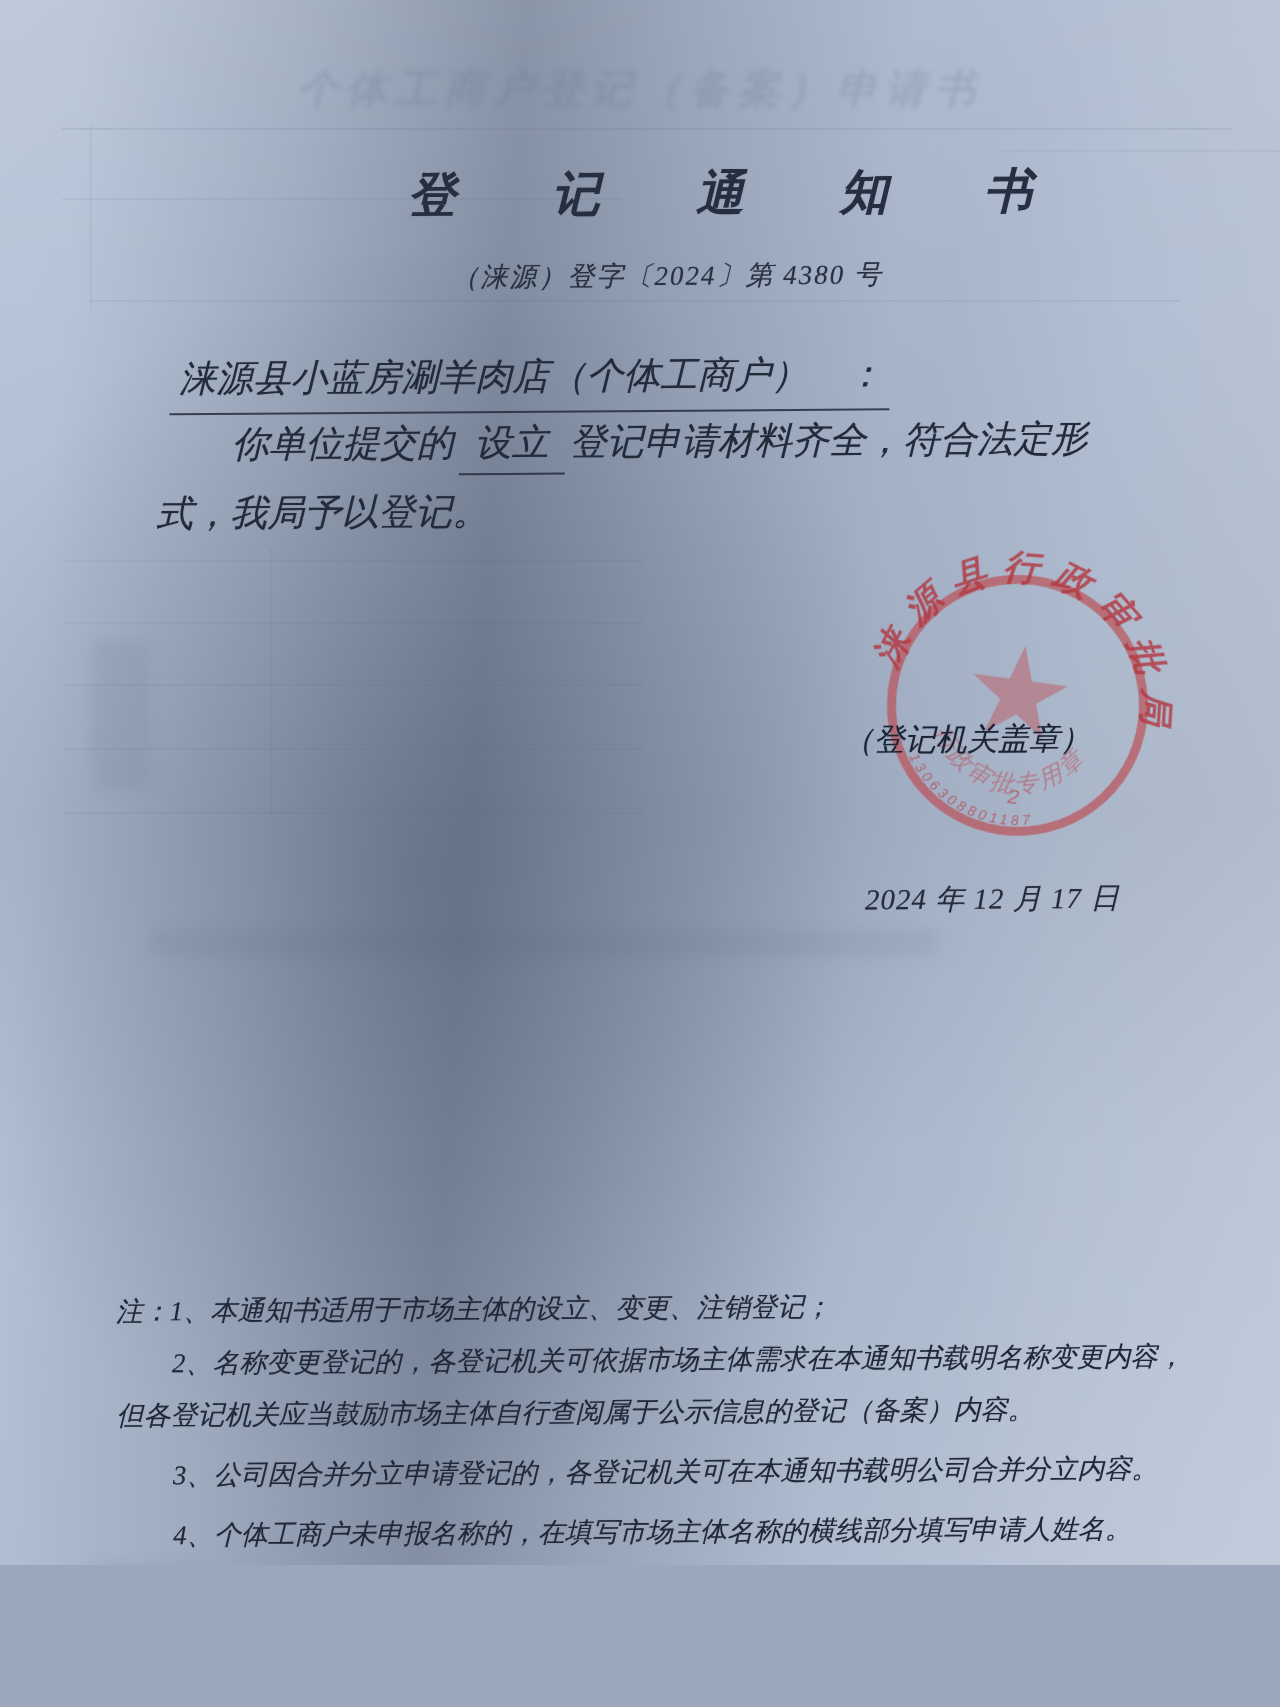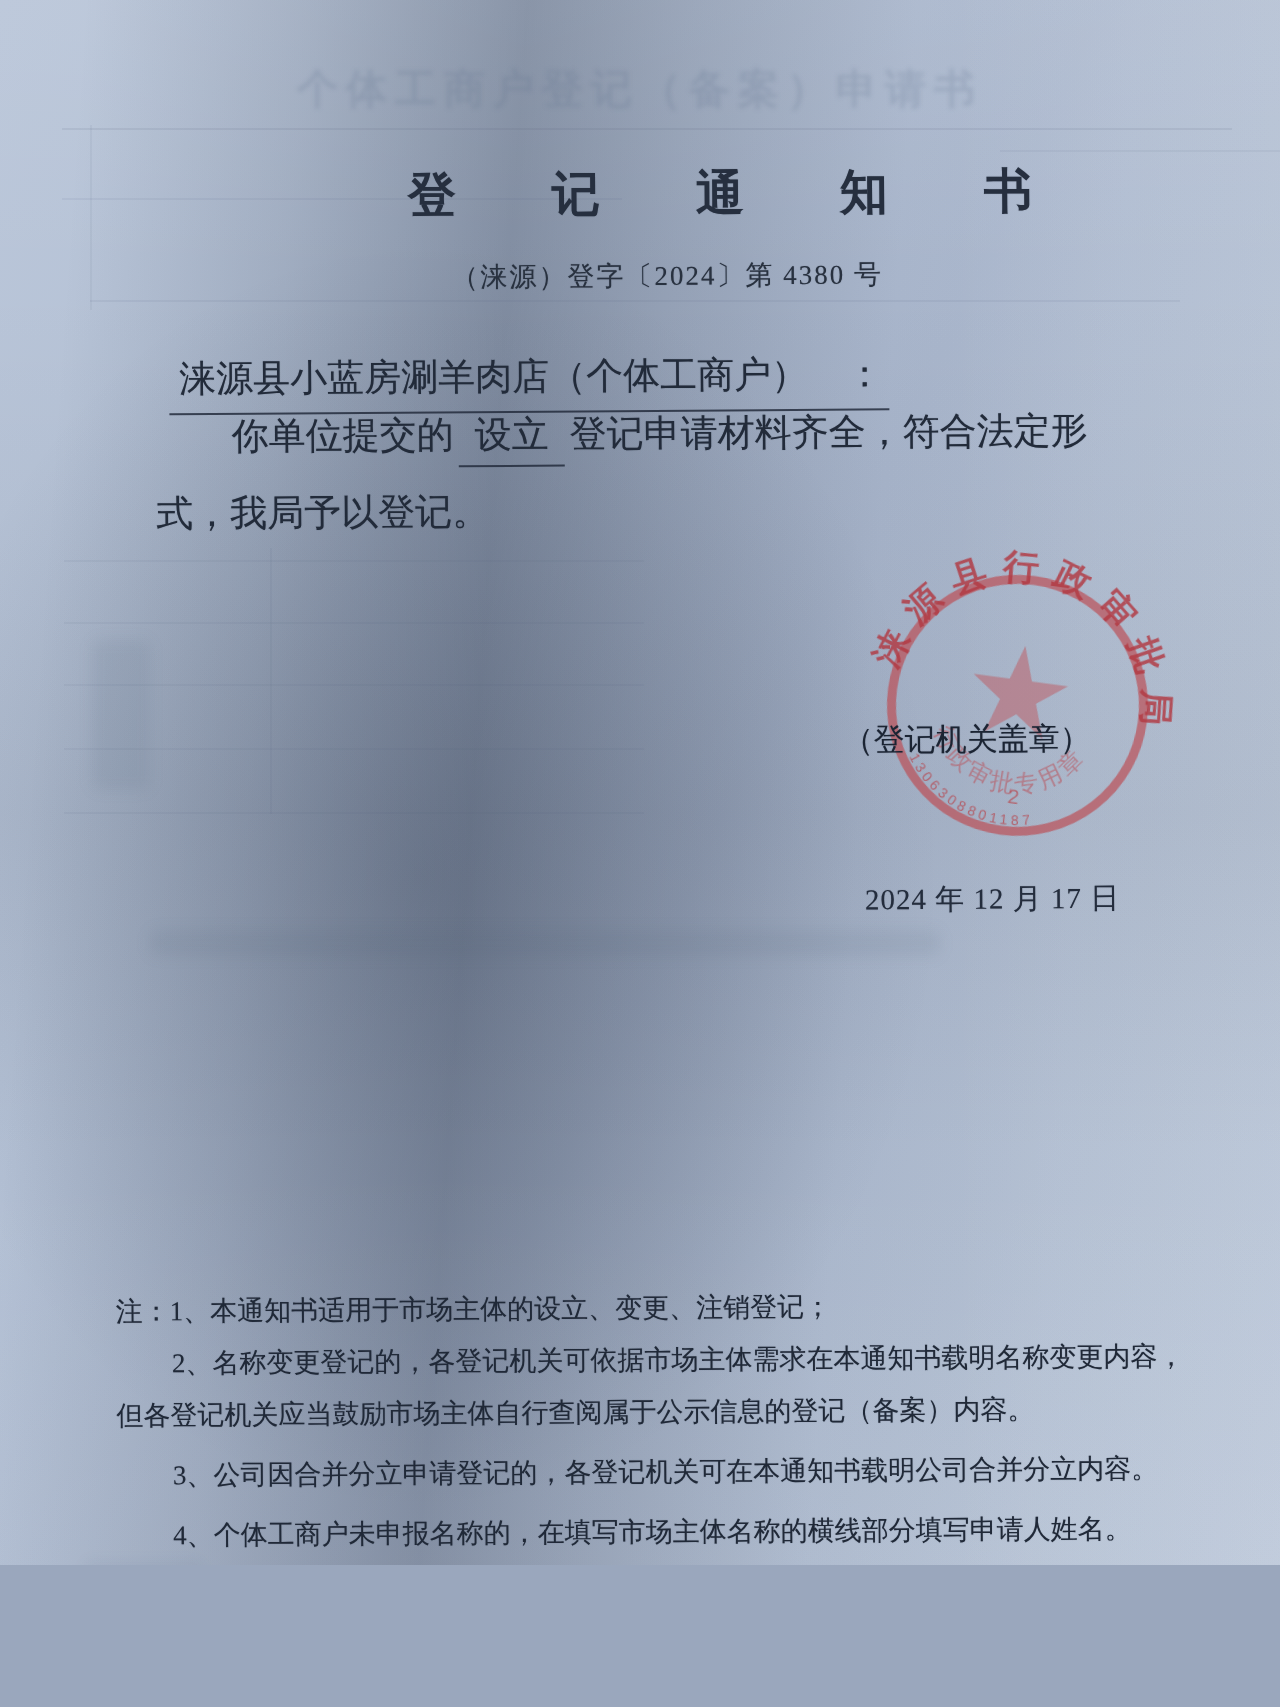--- a/index.html
+++ b/index.html
@@ -1,36 +1,36 @@
 <!DOCTYPE html>
 <html><head>
 <meta charset="utf-8">
 <style>
   html,body{margin:0;padding:0;background:#9aa7bd;}
   .photo{position:relative;width:1280px;height:1565px;overflow:hidden;
     background:linear-gradient(115deg,#bac6d9 0%,#b4c1d5 25%,#aab7cd 55%,#aebbcf 78%,#b4c1d4 100%);
-    font-family:"Liberation Serif","DejaVu Serif",serif;}
+    font-family:"Liberation Serif","DejaVu Serif",serif;font-style:italic;}
   .overlay{position:absolute;inset:0;pointer-events:none;}
   .shade-band{background:linear-gradient(94deg,rgba(18,28,48,0) 6%,rgba(18,28,48,0.13) 22%,rgba(18,28,48,0.30) 38%,rgba(18,28,48,0.17) 50%,rgba(18,28,48,0.02) 66%,rgba(255,255,255,0.04) 82%);}
   .shade-ellipse{background:radial-gradient(ellipse 720px 880px at 33% 56%,rgba(18,28,48,0.20),rgba(18,28,48,0) 72%);}
   .shade-right{background:linear-gradient(270deg,rgba(242,246,252,0.12),rgba(242,246,252,0) 26%);}
   .shade-vert{background:linear-gradient(180deg,rgba(250,252,255,0.06) 0%,rgba(0,0,0,0) 18%,rgba(10,18,35,0.05) 52%,rgba(0,0,0,0) 74%,rgba(244,248,252,0.06) 100%);}
   .content{position:absolute;inset:0;transform:rotate(-0.4deg);color:#222b3a;}
   .txt{position:absolute;white-space:nowrap;text-shadow:0 0 1px rgba(38,47,63,0.45);}
   .ghost-title{left:0;right:0;top:62px;text-align:center;font-size:41px;letter-spacing:8px;font-weight:600;
     color:rgba(96,112,142,0.22);filter:blur(2.2px);white-space:nowrap;position:absolute;}
   .bleed-line{position:absolute;background:rgba(80,95,122,0.11);}
   .bleed-blob{position:absolute;background:rgba(80,95,122,0.10);filter:blur(7px);border-radius:8px;}
   .title{left:412px;top:162px;font-size:48px;letter-spacing:42px;font-weight:600;color:#262f3f;}
   .docno{left:455px;top:258px;font-size:27px;letter-spacing:2px;color:#28313f;}
   .addressee{left:172px;top:351px;font-size:37px;}
   .uline{display:inline-block;border-bottom:2px solid rgba(35,44,60,0.85);padding:0 6px 9px 10px;}
   .addr-gap{display:inline-block;width:38px;}
   .para-l1{left:158px;top:409px;font-size:37px;padding-left:76px;}
-  .blank{display:inline-block;border-bottom:2px solid rgba(35,44,60,0.85);padding:0 16px 5px 16px;margin:0 5px;}
+  .blank{display:inline-block;border-bottom:2px solid rgba(35,44,60,0.85);padding:0 16px 5px 16px;margin:8px 5px;}
   .para-l2{left:158px;top:486px;font-size:37px;}
   .seal-caption{left:843px;top:721px;font-size:31px;color:#1b2433;z-index:6;}
   .date{left:864px;top:882px;font-size:29px;letter-spacing:1px;color:#242d3d;}
   .notes{position:absolute;left:112px;top:1282px;font-size:27px;line-height:52px;color:#202938;}
   .note-line{white-space:nowrap;text-shadow:0 0 1px rgba(38,47,63,0.4);}
   .n-indent{padding-left:56px;}
   .n-gap{margin-top:8px;}
   .seal{position:absolute;left:853px;top:543px;width:330px;height:330px;z-index:4;
     transform:rotate(8deg);transform-origin:center;filter:blur(0.4px);opacity:0.95;}
   .seal-top-text{font-size:36px;letter-spacing:13px;fill:rgba(178,50,58,0.82);font-weight:600;}

